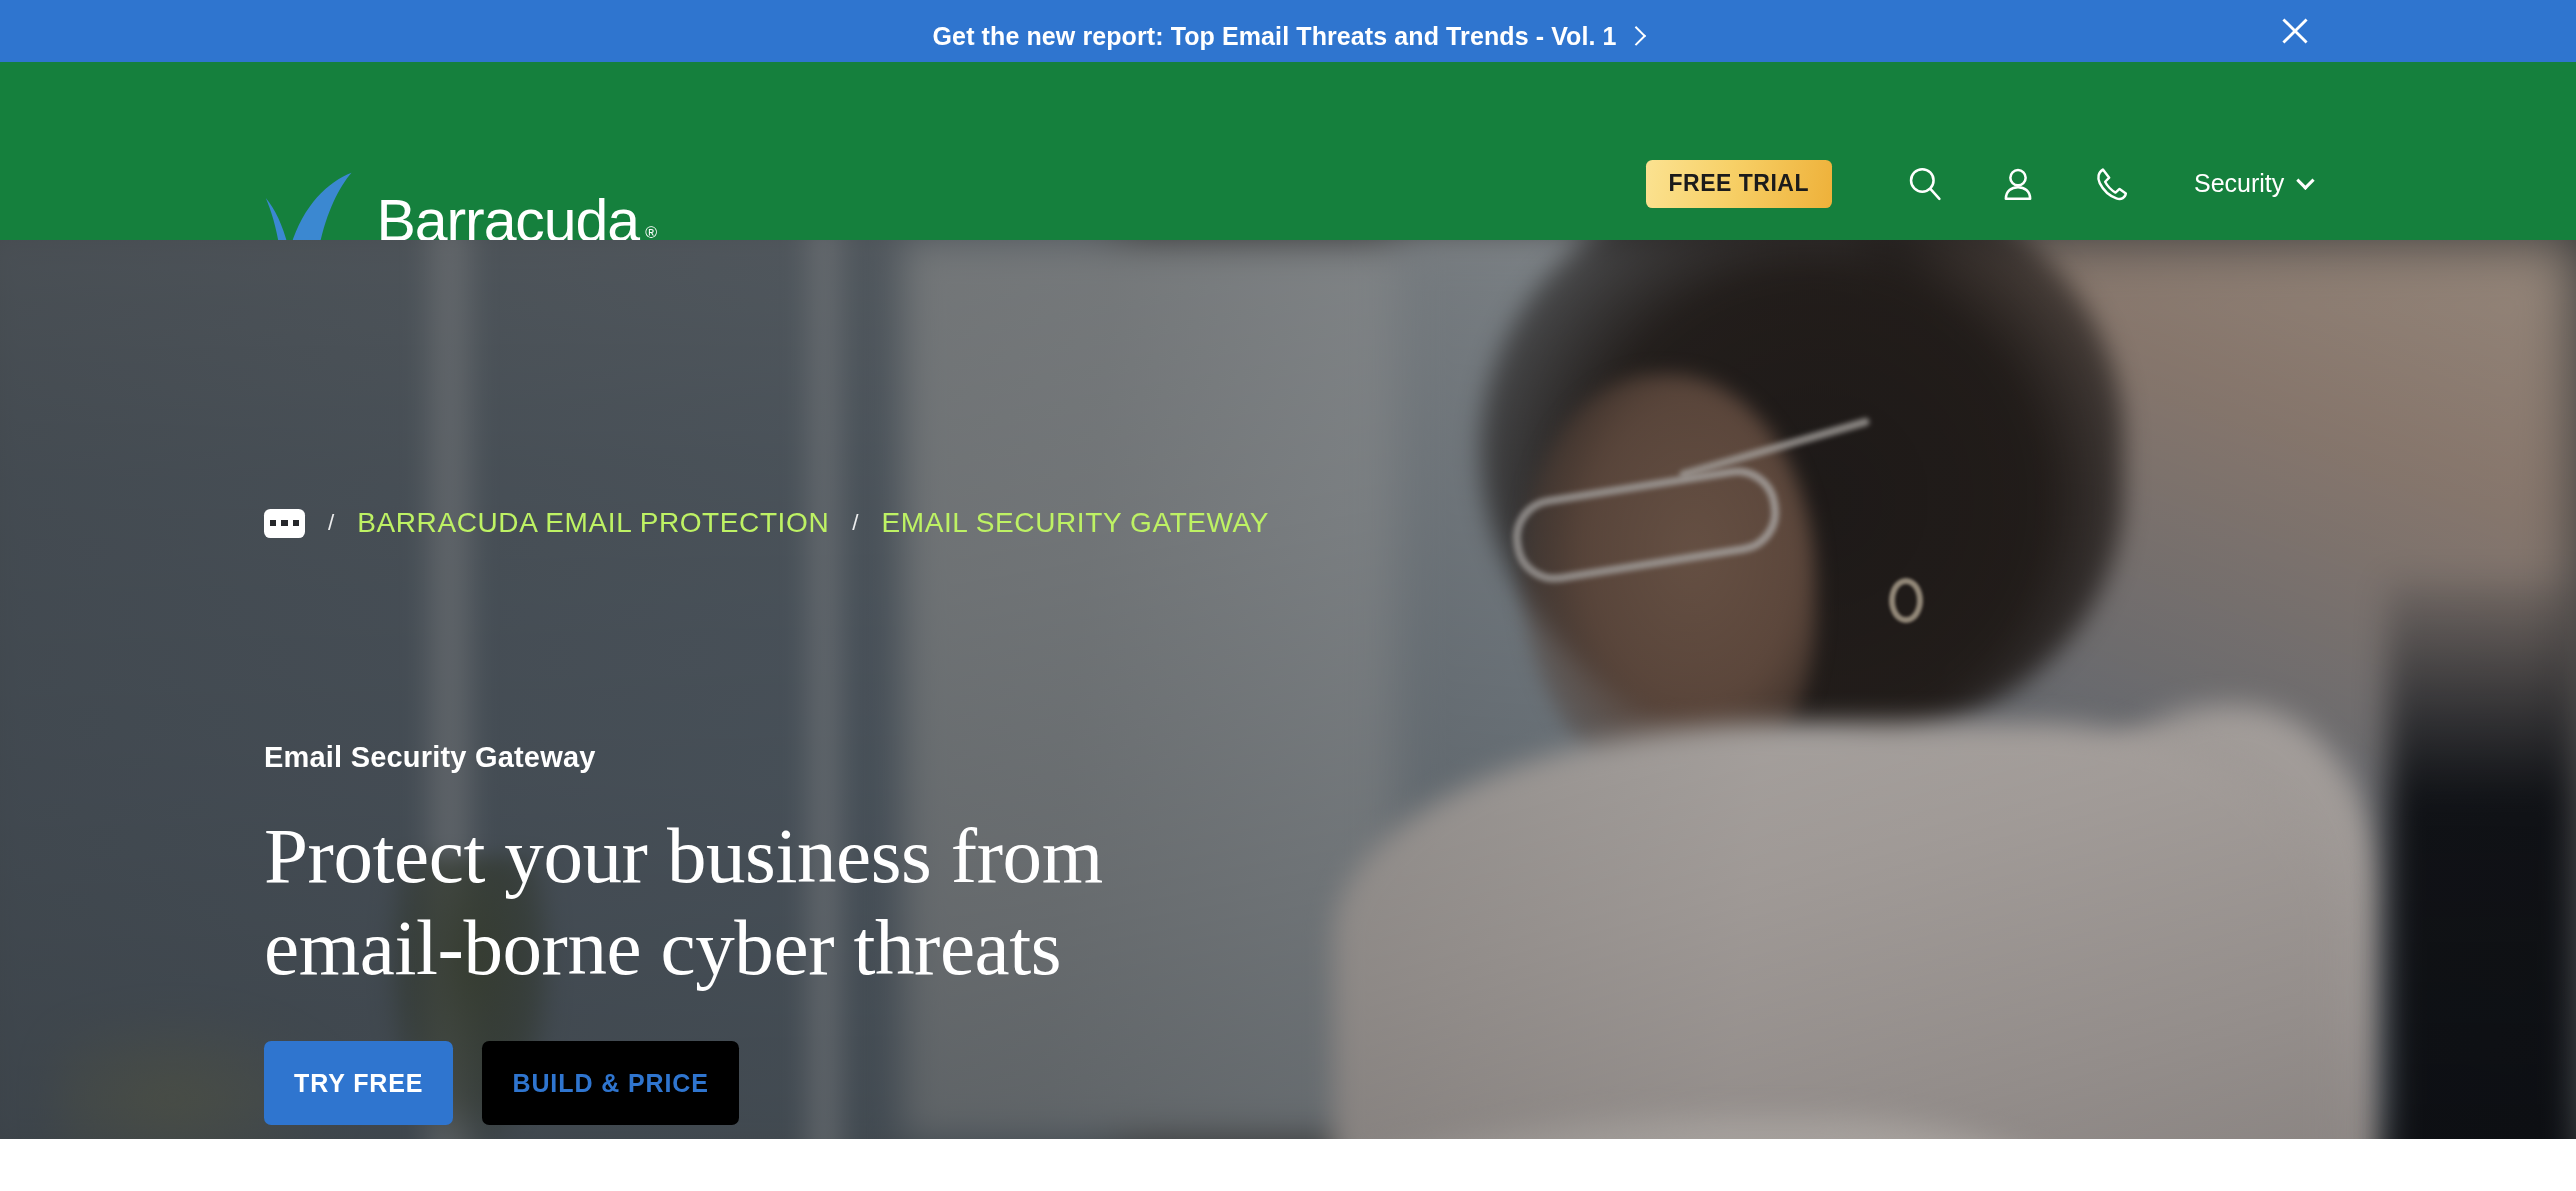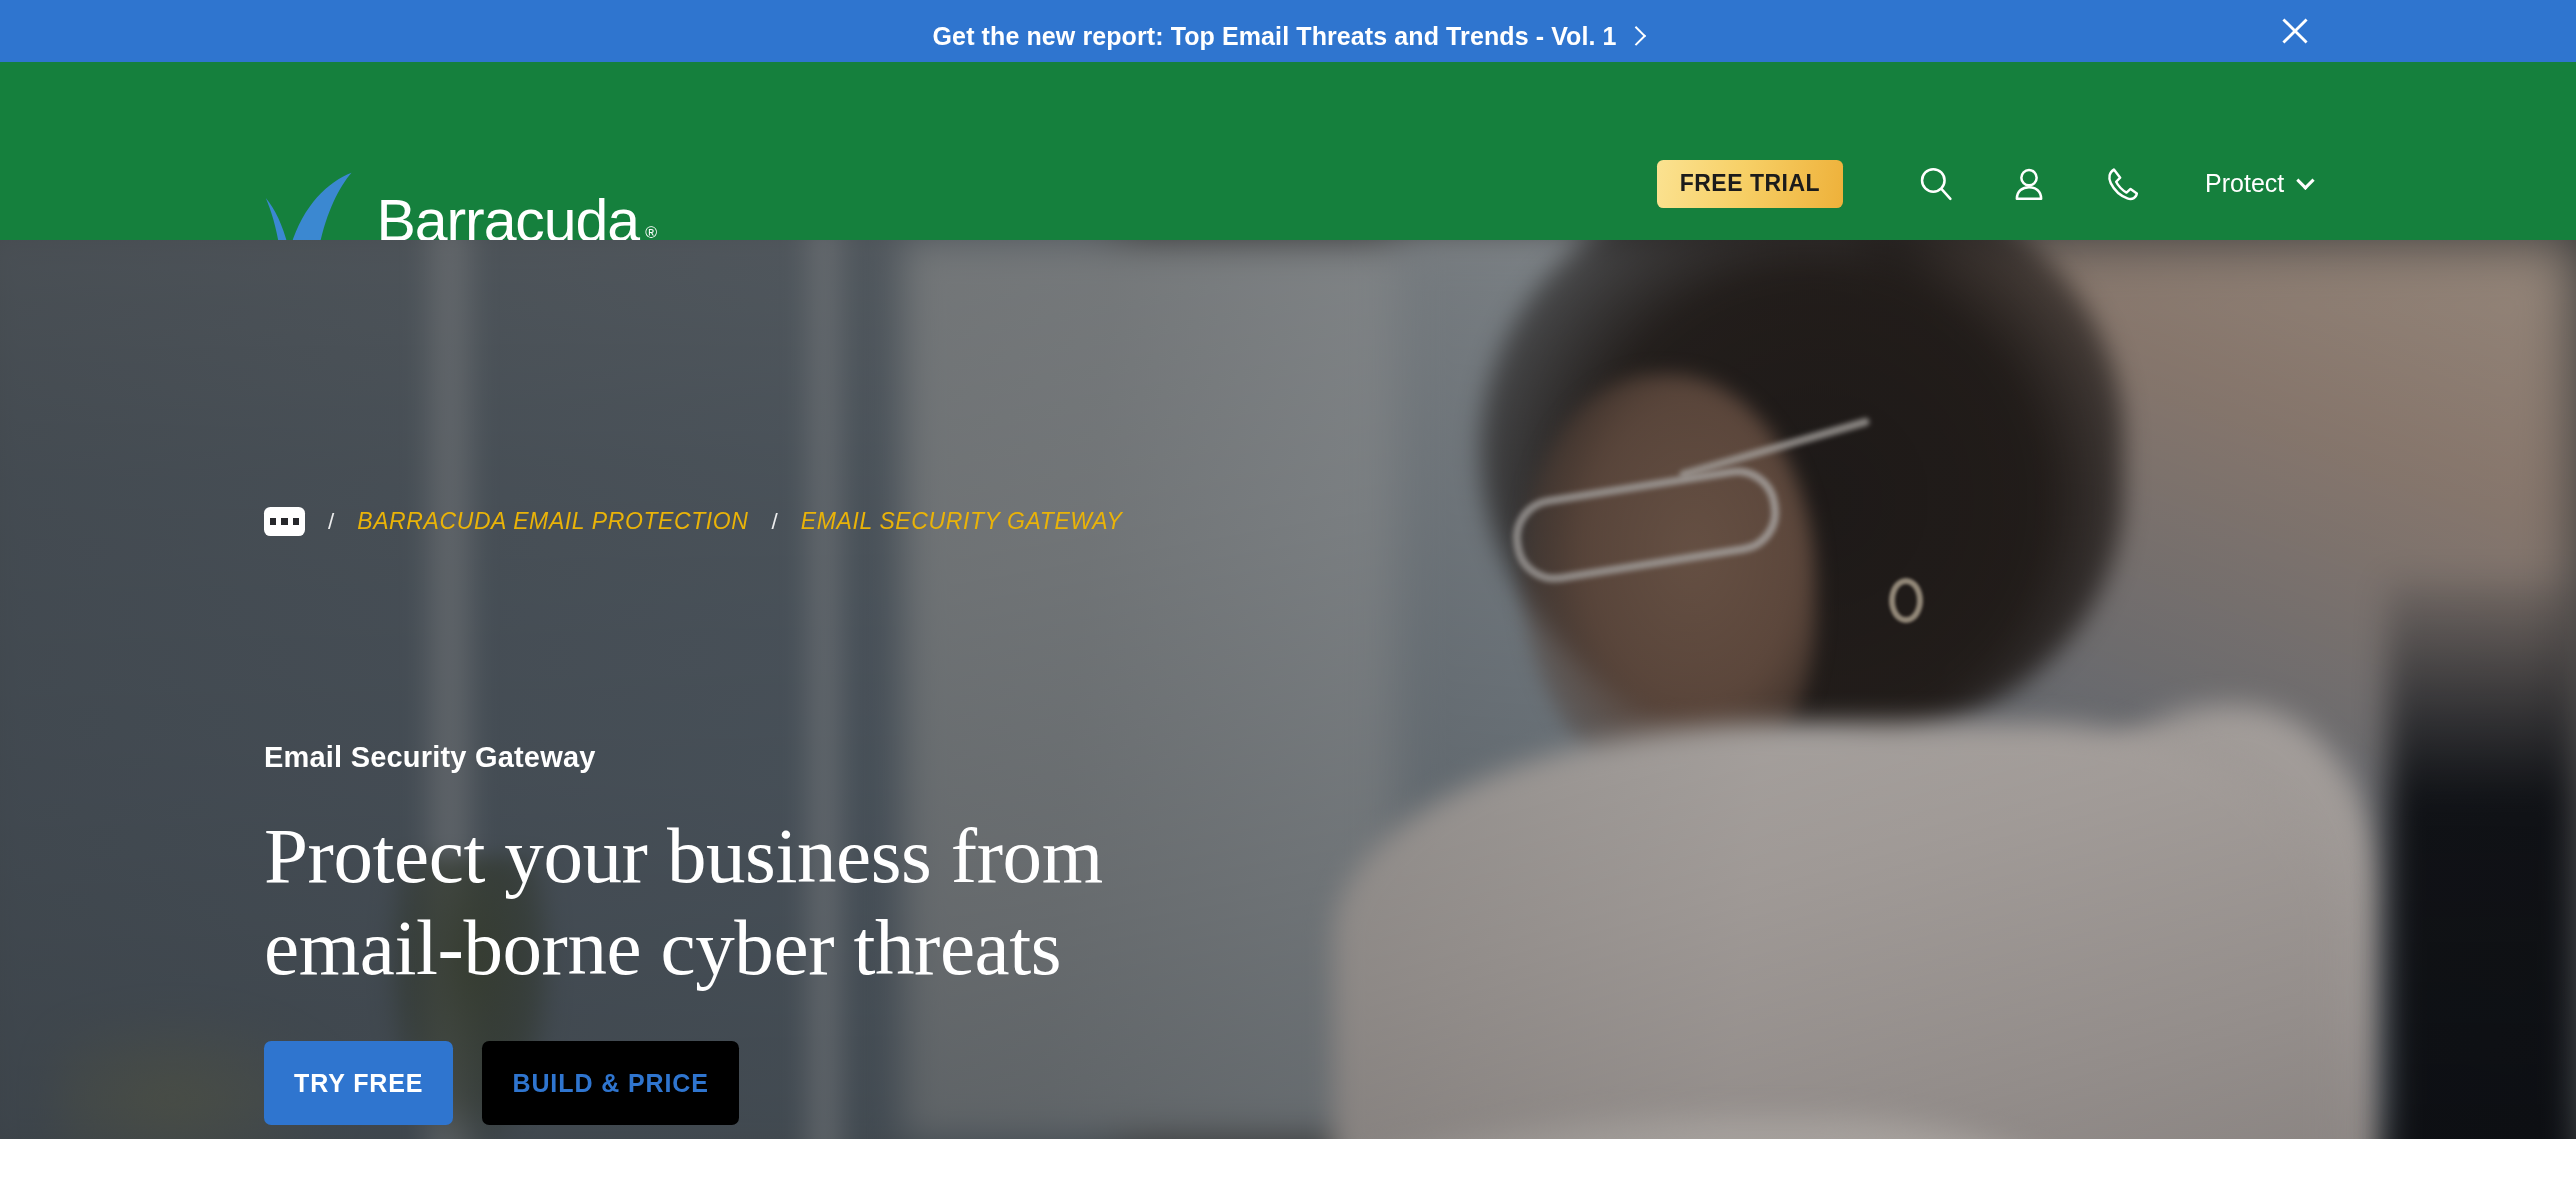--- a/index.html
+++ b/index.html
@@ -277,23 +277,23 @@
     display: flex; align-items: center; justify-content: center; gap: 5.4px;
     cursor: pointer; flex: none;
   }
   .crumb-dots i { width: 6.3px; height: 6.3px; background: #26272b; display: block; }
   .crumb-sep {
     color: rgba(255,255,255,.9);
     font-size: 22.4px; font-weight: 400;
     margin: 0 23px;
   }
   .crumb-link {
-    color: #eab308;
-    font-size: 23px; font-weight: 400; letter-spacing: 0.6px;
-    text-decoration: none; cursor: pointer; white-space: nowrap; font-style: italic;
+    color: #bef264;
+    font-size: 28px; font-weight: 400; letter-spacing: 0.6px;
+    text-decoration: none; cursor: pointer; white-space: nowrap;
   }
   .crumb-current { cursor: default; }
 
   
   .hero-content {
     position: absolute; left: 264px; top: 501px;
     z-index: 5;
   }
   .hero-eyebrow {
     color: #ffffff;
@@ -371,21 +371,21 @@
         </svg>
       </div>
 
       <div class="util-icon">
         <svg width="36" height="36" viewBox="0 0 40 40" aria-hidden="true">
           <path d="M11 4 C6 7, 4.5 13, 7.5 19 C11 26, 18 33, 26 36 C31.5 38, 36 35, 36.5 30.5 L29.5 25.5 L25 29.5 C21 27.5, 15.5 22, 13.5 17.5 L18 13 Z" stroke="#ffffff" stroke-width="2.7" fill="none" stroke-linejoin="round" stroke-linecap="round"></path>
         </svg>
       </div>
 
       <div class="lang-select">
-        <span>Protect</span>
+        <span>Security</span>
         <span class="lang-chevron"></span>
       </div>
     </div>
 
     <nav class="main-nav">
       <a class="nav-item">PRODUCTS</a>
       <a class="nav-item">SOLUTIONS</a>
       <a class="nav-item">RESOURCES</a>
       <a class="nav-item">SUPPORT</a>
       <a class="nav-item">PARTNERS</a>

